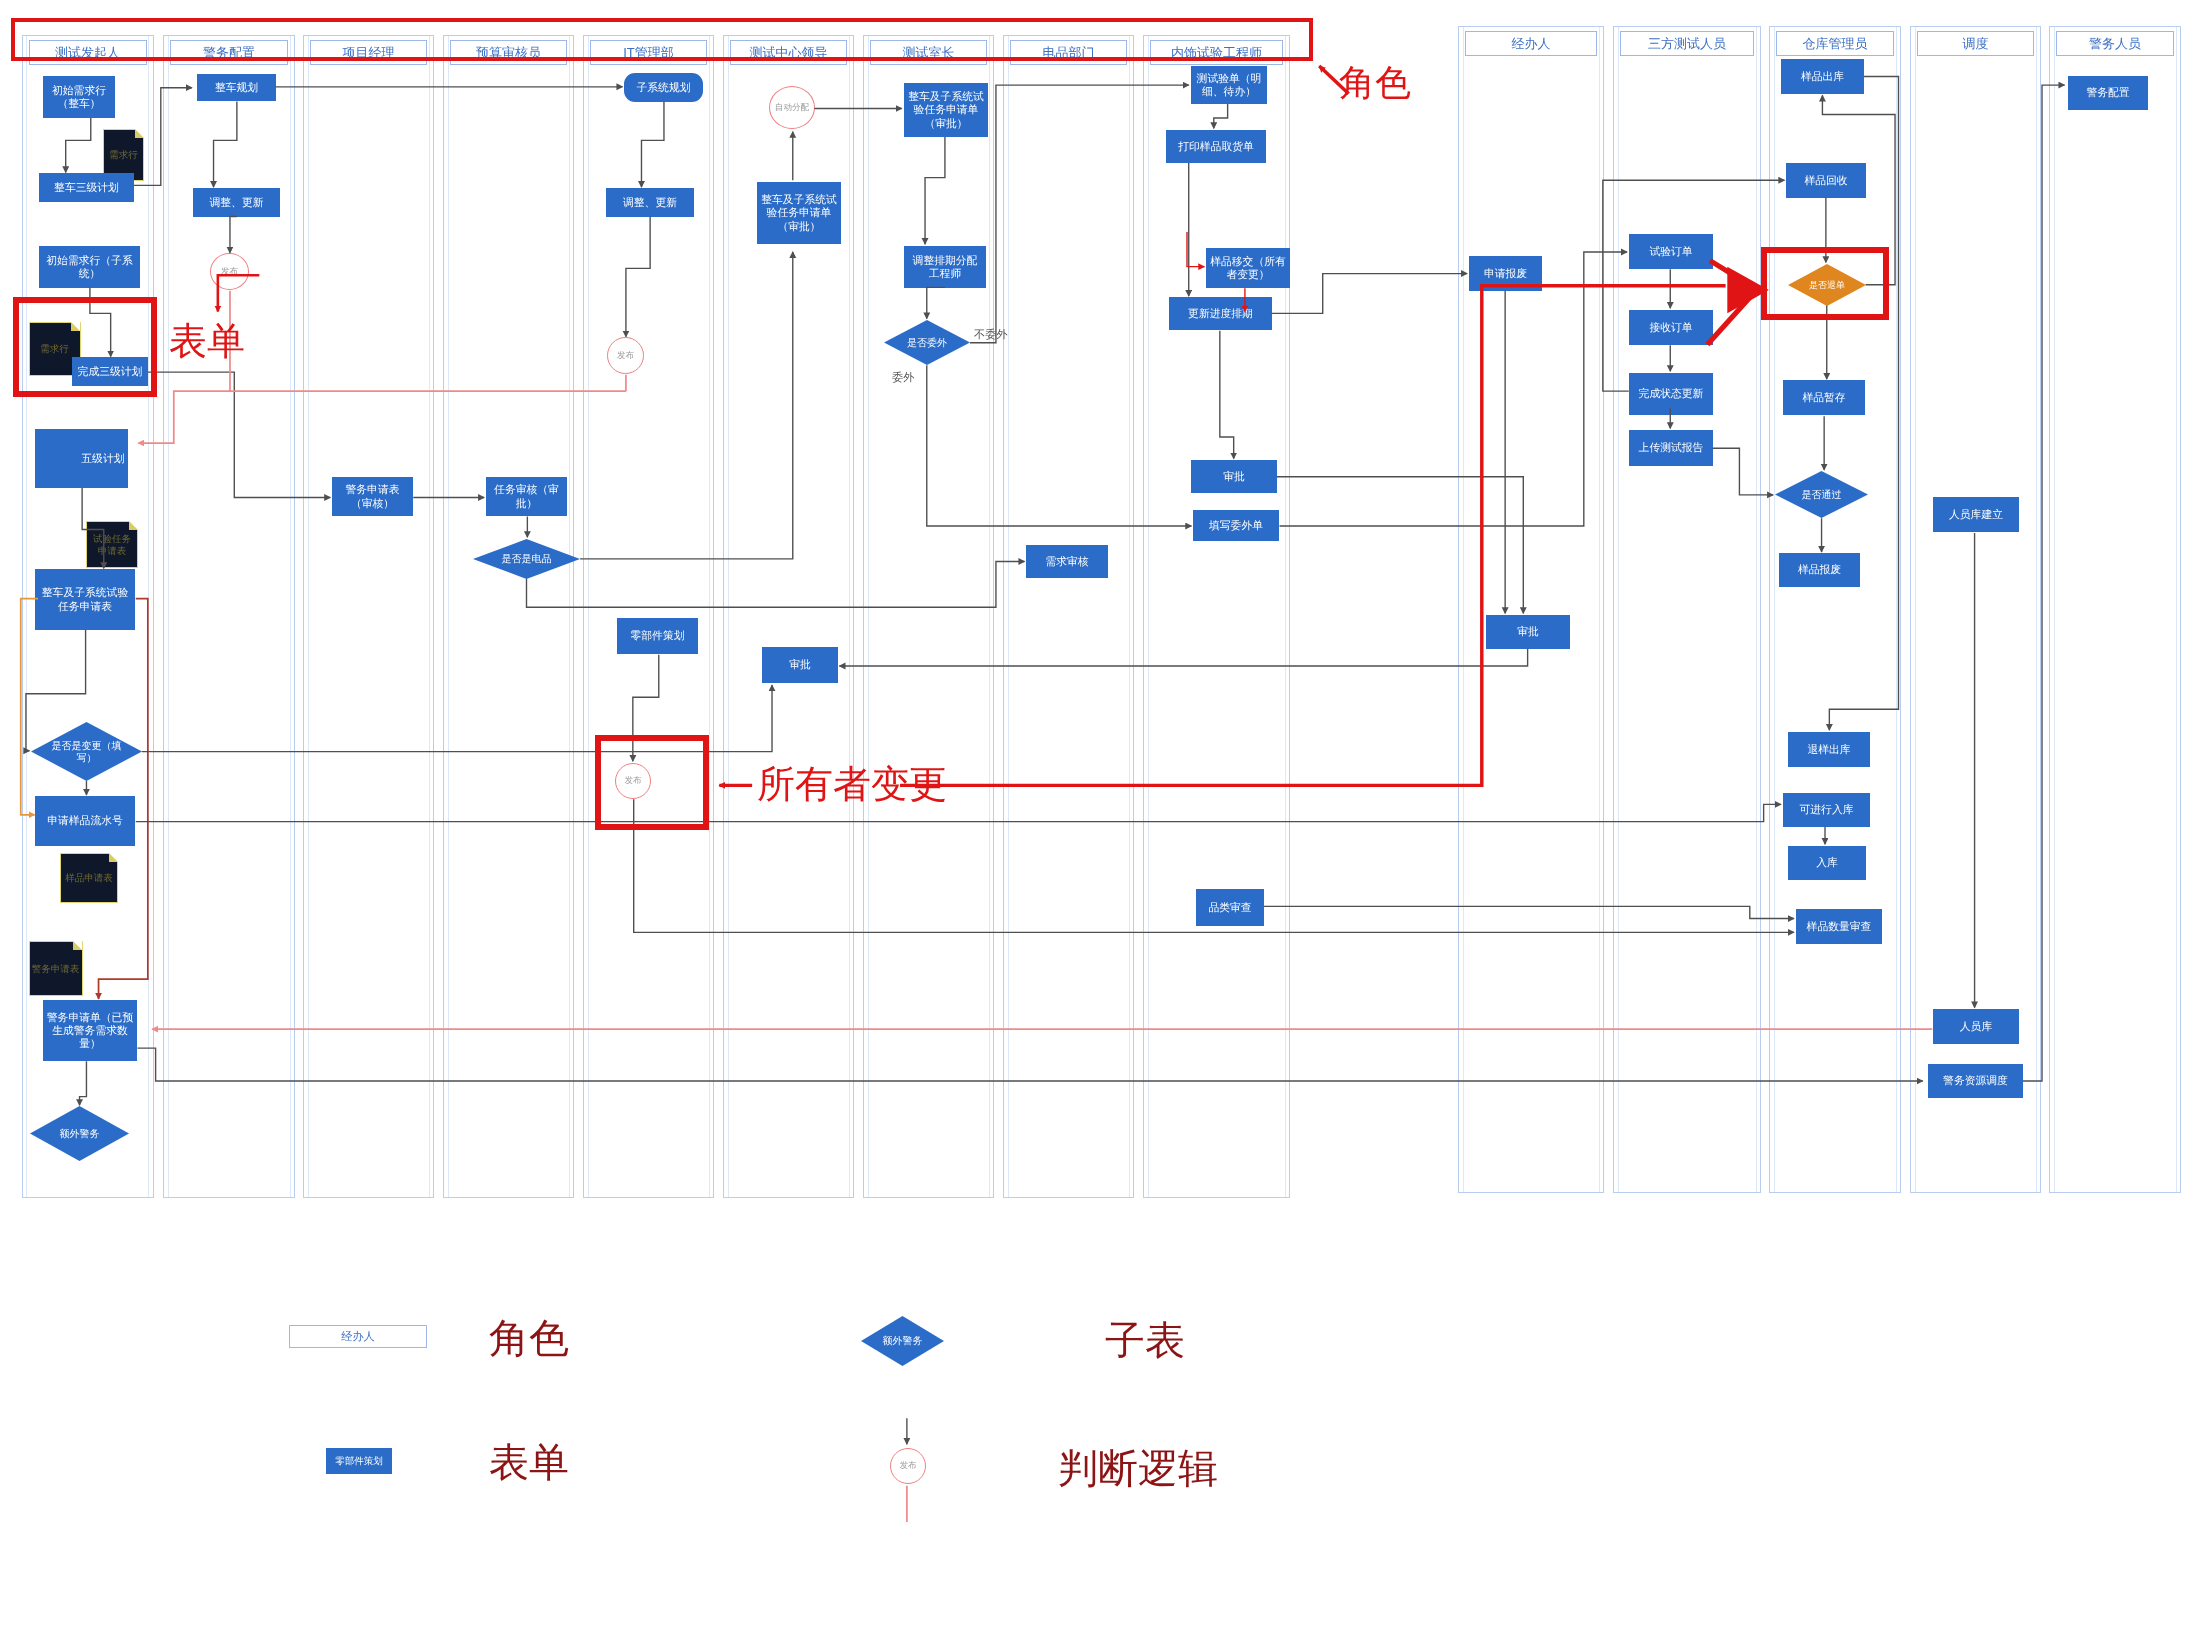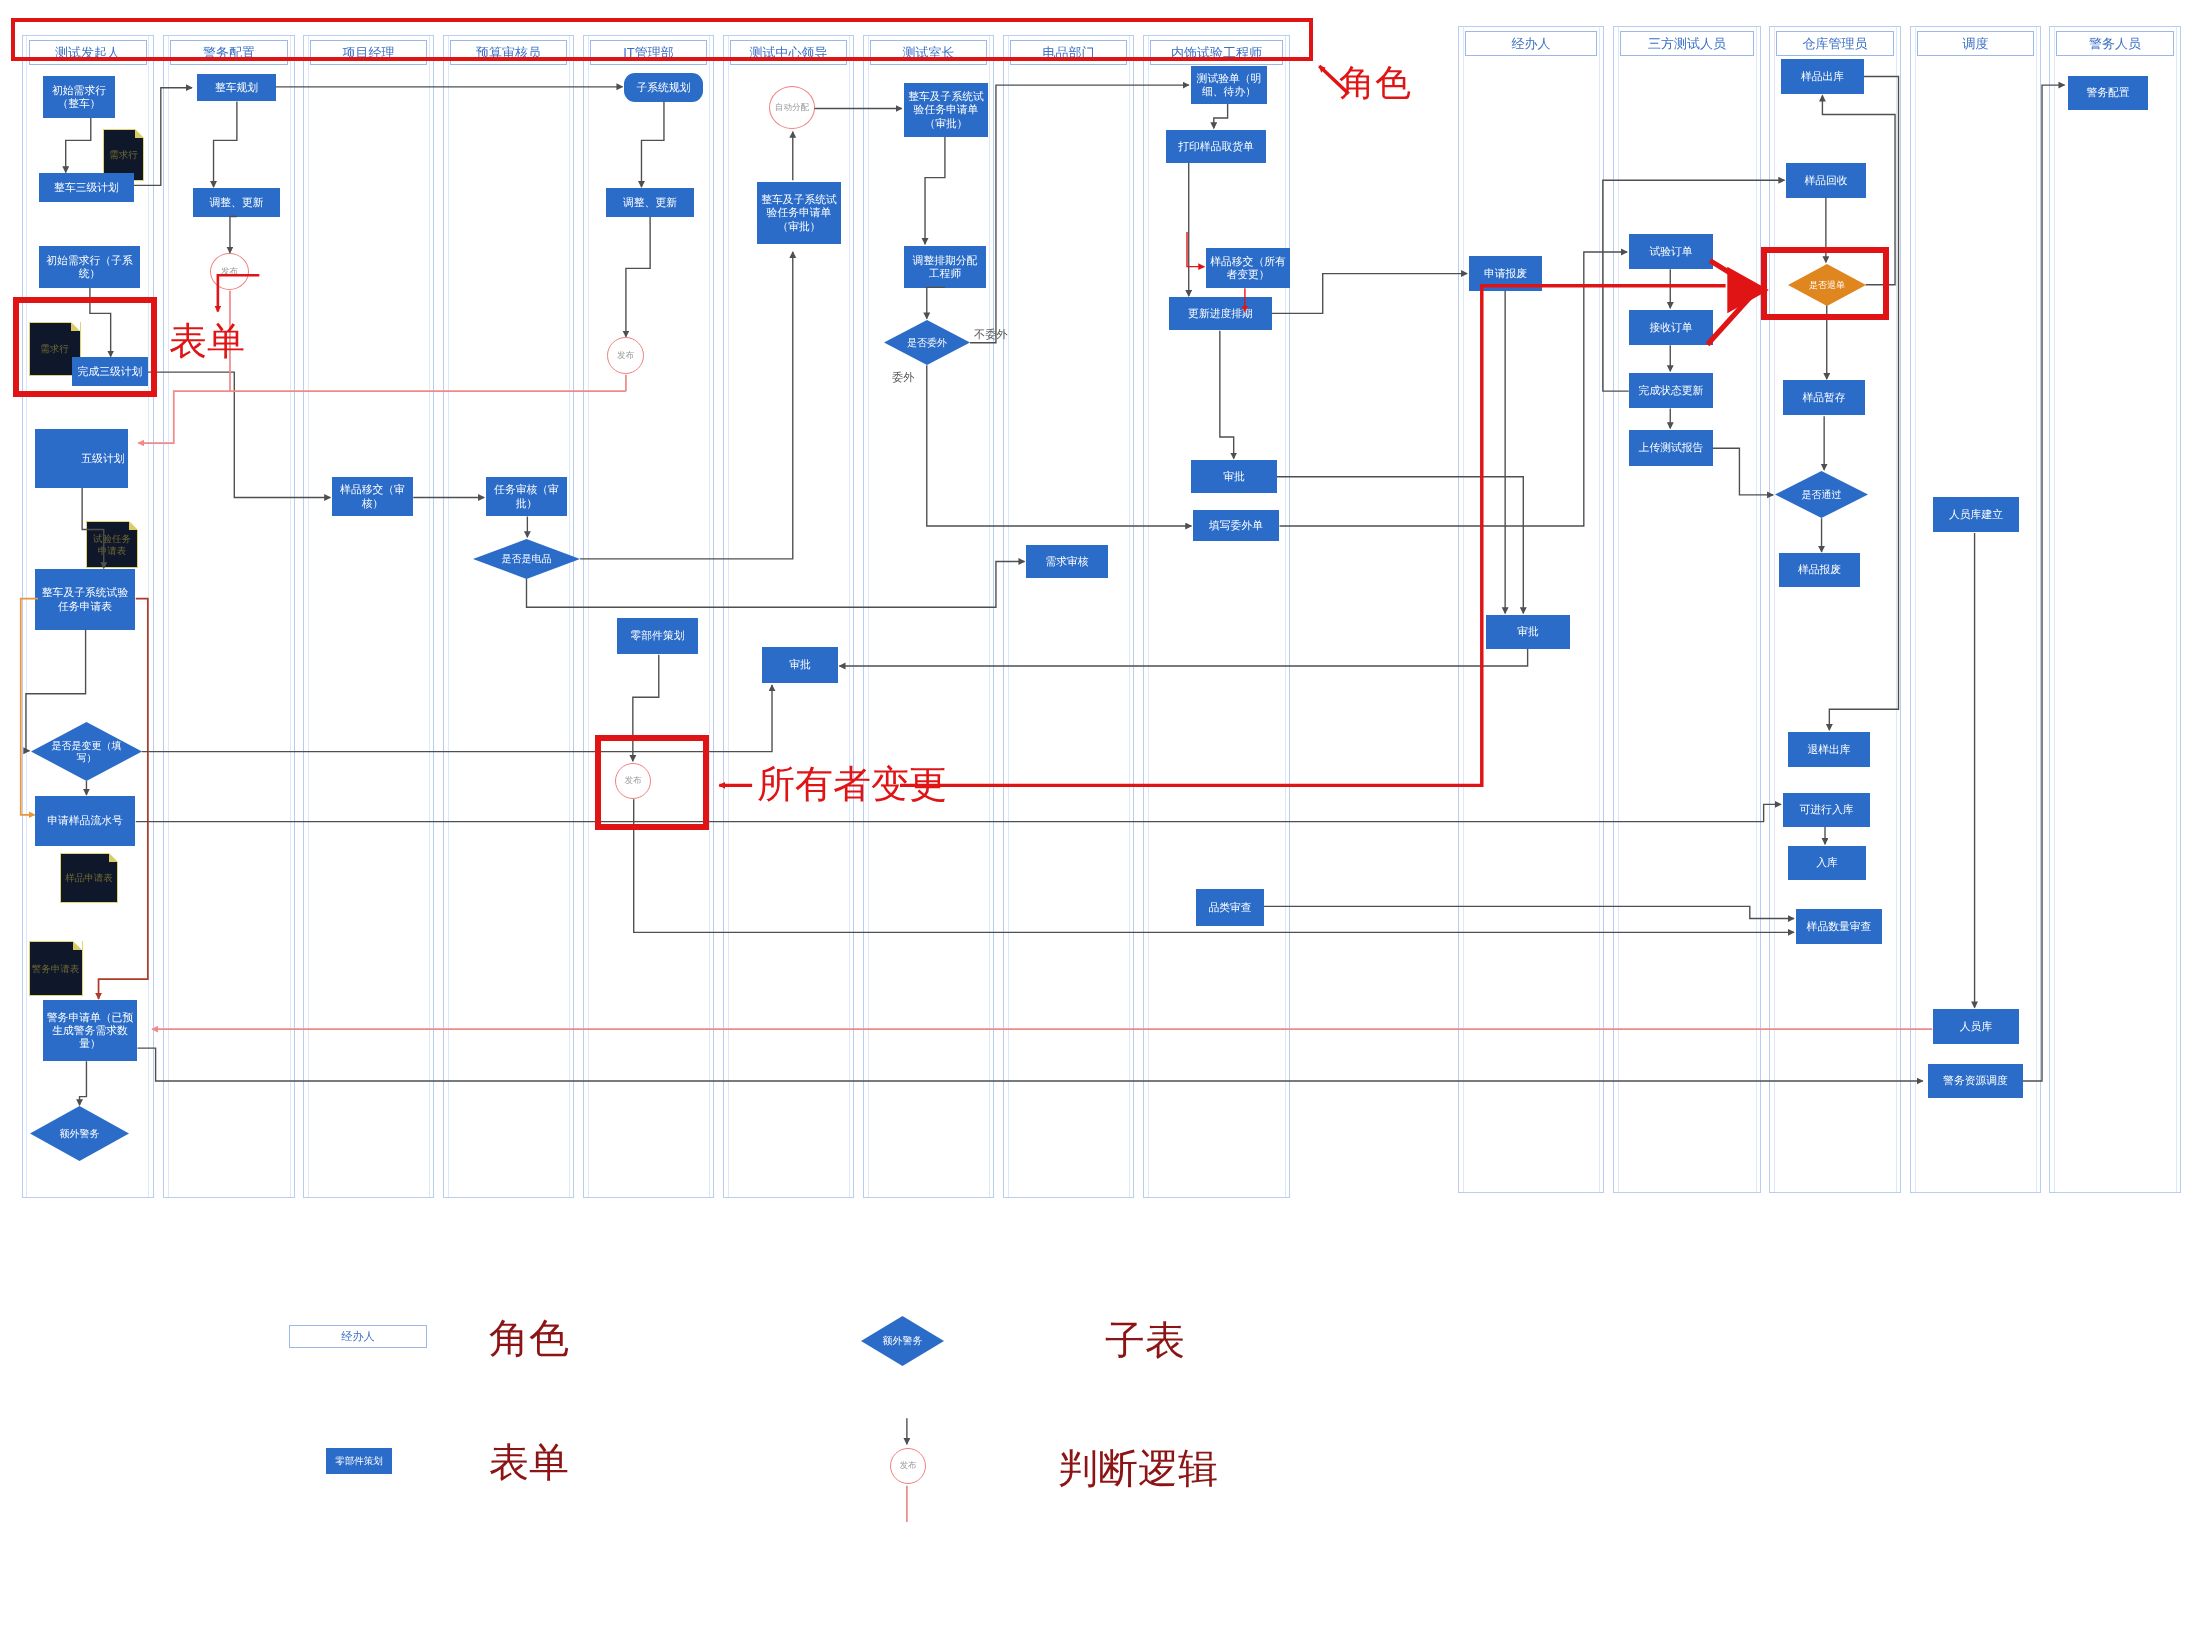--- a/index.html
+++ b/index.html
@@ -239,21 +239,21 @@
     <div class="node-box" style="left: 197px; top: 74px; width: 79px; height: 27px; justify-content: center;">
       <span>整车规划</span>
     </div>
     <div class="node-box" style="left: 193px; top: 188px; width: 87px; height: 28.5px;">
       <span>调整、更新</span>
     </div>
     <div class="node-circle" style="left: 210px; top: 253px; width: 39px; height: 37px;">
       <span>发布</span>
     </div>
     <div class="node-box" style="left: 332px; top: 477px; width: 81px; height: 39px;">
-      <span>样品移交（审核）</span>
+      <span>警务申请表（审核）</span>
     </div>
     <div class="node-box" style="left: 486px; top: 477px; width: 81px; height: 39px;">
       <span>任务审核（审批）</span>
     </div>
     <div class="node-diamond" style="left: 473px; top: 539px; width: 107px; height: 40px;">
       <span>是否是电品</span>
     </div>
     <div class="node-box" style="left: 624px; top: 73px; width: 79px; height: 28.5px; border-radius: 11px;">
       <span>子系统规划</span>
     </div>
@@ -316,21 +316,21 @@
     </div>
     <div class="node-box" style="left: 1486px; top: 615px; width: 84px; height: 34px;">
       <span>审批</span>
     </div>
     <div class="node-box" style="left: 1629px; top: 234px; width: 84px; height: 35px;">
       <span>试验订单</span>
     </div>
     <div class="node-box" style="left: 1629px; top: 310px; width: 84px; height: 35px;">
       <span>接收订单</span>
     </div>
-    <div class="node-box" style="left: 1629px; top: 373px; width: 84px; height: 35px;">
+    <div class="node-box" style="left: 1629px; top: 373px; width: 84px; height: 42px;">
       <span>完成状态更新</span>
     </div>
     <div class="node-box" style="left: 1629px; top: 430px; width: 84px; height: 36px;">
       <span>上传测试报告</span>
     </div>
     <div class="node-box" style="left: 1781px; top: 59px; width: 83px; height: 35px;">
       <span>样品出库</span>
     </div>
     <div class="node-box" style="left: 1786px; top: 163px; width: 80px; height: 35px;">
       <span>样品回收</span>

